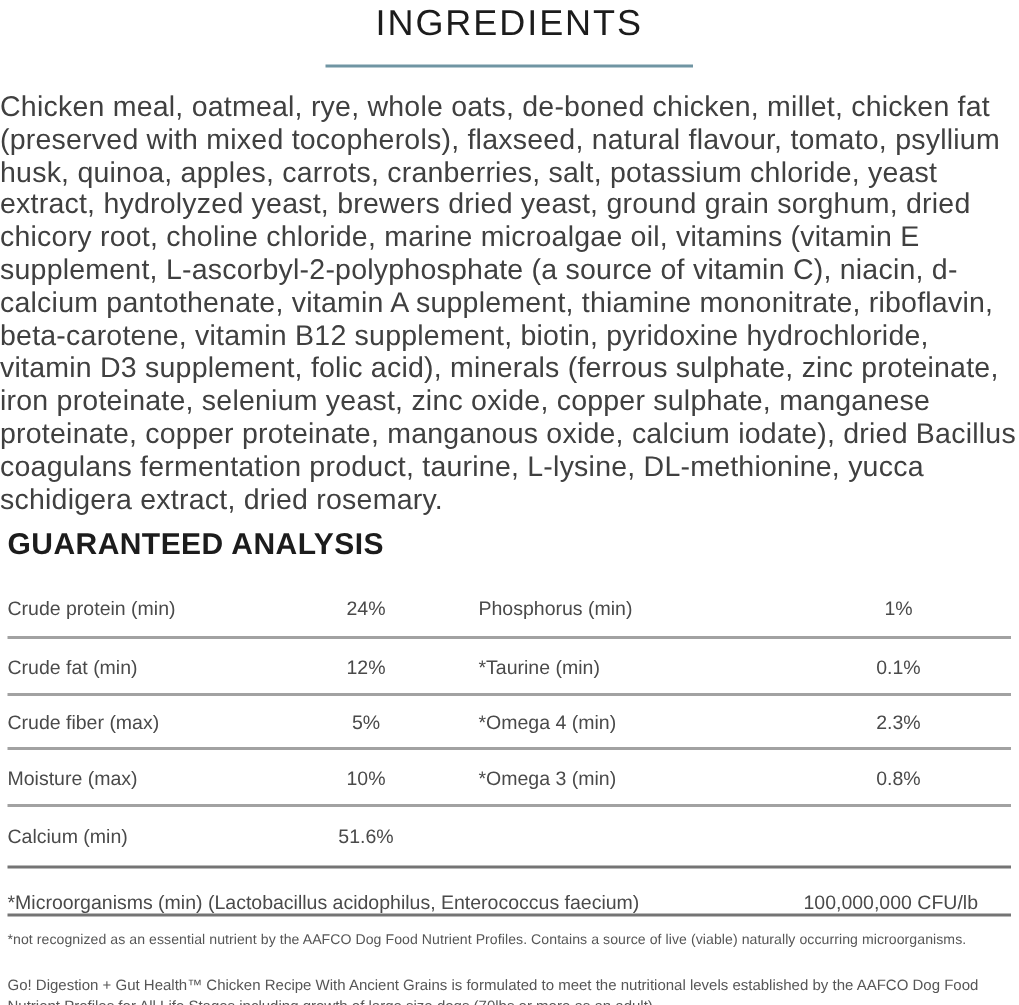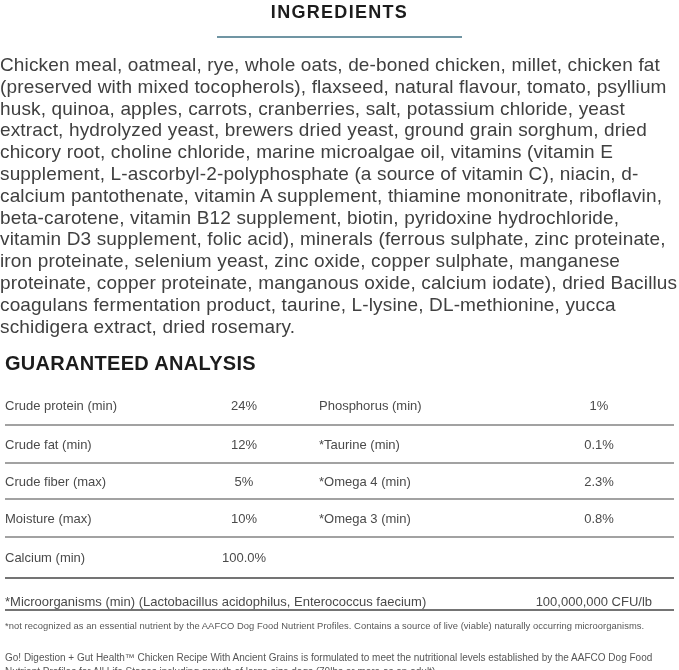--- a/index.html
+++ b/index.html
@@ -10,22 +10,22 @@
     font-family: "Liberation Sans", sans-serif;
     color: #3f3f3f;
     overflow: hidden;
   }
   .page { width: 679px; height: 670px; background: #fff; }
 
   
   .ing-title {
     margin-top: 2px;
     text-align: center;
-    font-size: 18px;
-    font-weight: bold;
+    font-size: 24px;
+    font-weight: normal;
     letter-spacing: 1.3px;
     color: #1c1c1c;
   }
   .ing-divider {
     width: 245px;
     height: 2px;
     margin: 13px auto 0 auto;
     background: #7095a3;
   }
   .ing-text {
@@ -139,21 +139,21 @@
 
     <div class="ga-row row-4">
       <div class="cell-label1">Moisture (max)</div>
       <div class="cell-value1">10%</div>
       <div class="cell-label2">*Omega 3 (min)</div>
       <div class="cell-value2">0.8%</div>
     </div>
 
     <div class="ga-row row-5">
       <div class="cell-label1">Calcium (min)</div>
-      <div class="cell-value1">100.0%</div>
+      <div class="cell-value1">51.6%</div>
       <div class="cell-label2"></div>
       <div class="cell-value2"></div>
     </div>
 
     <div class="ga-row-full">
       <div class="cell-label-full">*Microorganisms (min) (Lactobacillus acidophilus, Enterococcus faecium)</div>
       <div class="cell-value-full">100,000,000 CFU/lb</div>
     </div>
 
   </div>

